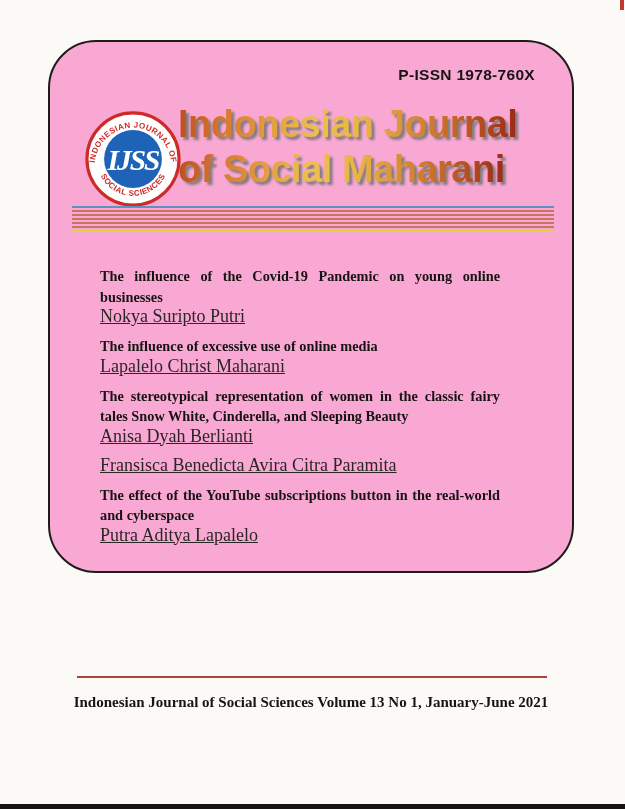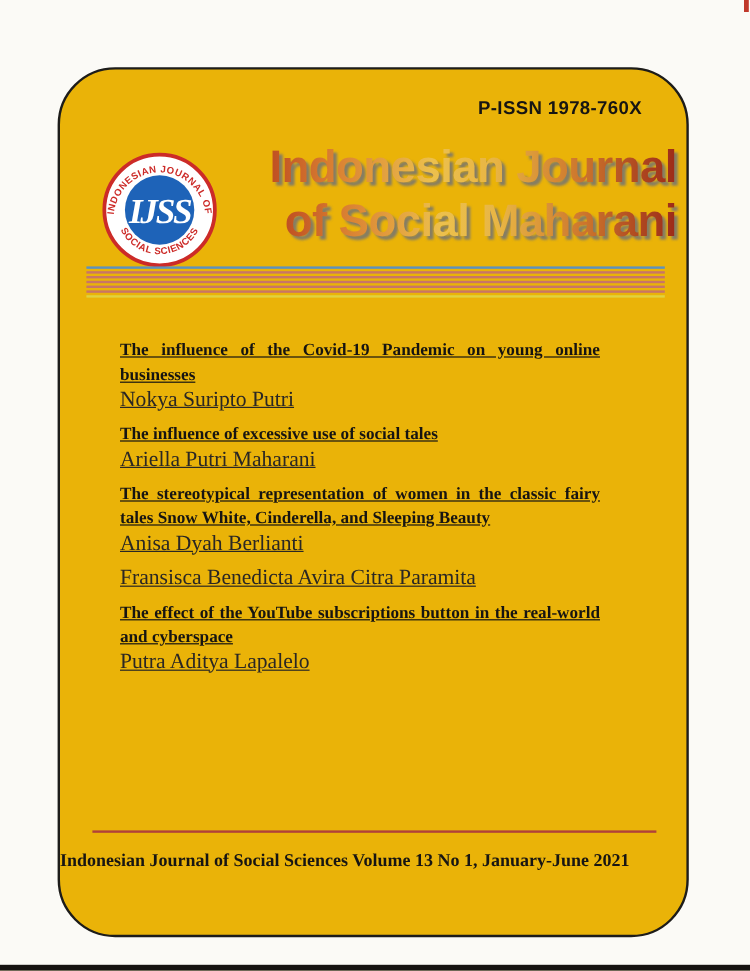--- a/index.html
+++ b/index.html
@@ -2,44 +2,44 @@
 <html><head>
 <meta charset="utf-8">
 <style>
   html,body{margin:0;padding:0;}
   body{
     width:625px;height:809px;position:relative;overflow:hidden;
     background:#fbfaf6;
     font-family:"Liberation Serif", serif;
   }
   .cover-frame{
-    position:absolute;left:48px;top:56px;width:526px;height:725px;
+    position:absolute;left:48px;top:40px;width:526px;height:533px;
     border:2.5px solid #1d1c1a;border-radius:48px;
-    background:#eab308;box-sizing:border-box;
+    background:#f9a8d4;box-sizing:border-box;
   }
   
   .issn-block{
     position:absolute;top:24px;right:37px;text-align:right;
     font-family:"Liberation Sans", sans-serif;font-weight:bold;
     font-size:15.5px;line-height:17px;color:#171513;letter-spacing:.3px;
   }
   
   .logo{position:absolute;left:34px;top:68px;width:98px;height:98px;}
   .logo svg{width:100%;height:100%;}
   .arc-text{
     font-family:"Liberation Sans", sans-serif;font-weight:bold;
     font-size:8.2px;letter-spacing:.45px;fill:#cc2b28;
   }
   .monogram-text{
     font-family:"Liberation Serif", serif;font-style:italic;font-weight:bold;
     font-size:30px;fill:#ffffff;letter-spacing:-2px;
   }
   
   .title-block{
-    position:absolute;left:128px;right:8px;top:60px;text-align:right;
+    position:absolute;left:128px;right:8px;top:60px;text-align:left;
     font-family:"Liberation Sans", sans-serif;font-weight:bold;
     font-size:38px;line-height:45px;letter-spacing:-.5px;
     filter:drop-shadow(3px 3.5px 1px rgba(115,115,115,.85));
   }
   .title-line{
     display:inline-block;
     background:linear-gradient(90deg,#bf4f22 0%,#d97e31 15%,#ecc04d 40%,#e8b544 55%,#cf7a2e 75%,#9c2a18 100%);
     -webkit-background-clip:text;background-clip:text;color:transparent;
   }
   
@@ -47,27 +47,26 @@
   .stripe{height:2px;margin-bottom:2px;}
   .stripe.blue{background:#5d92bf;}
   .stripe.red{background:#c97566;}
   .stripe.yellow{background:#e0d23f;margin-bottom:0;}
   
   .articles{position:absolute;left:50px;top:224px;width:400px;}
   .article{margin-bottom:6px;}
   .article-title{
     font-weight:bold;font-size:14.3px;line-height:20.5px;color:#161412;
     text-align:justify;
-    text-decoration:underline;
   }
   .article-author{font-size:18px;line-height:18px;color:#2a2724;margin-bottom:11px;text-decoration:underline;}
   
   .footer-rule{position:absolute;left:27px;top:634px;width:470px;height:2px;background:#b0413a;}
   .footer-text{
-    position:absolute;left:0;right:0;top:652px;text-align:left;
+    position:absolute;left:0;right:0;top:652px;text-align:center;
     font-weight:bold;font-size:15px;color:#171513;
   }
   
   .scan-strip-bottom{position:absolute;left:0;bottom:0;width:625px;height:5px;background:#161311;}
   .scan-speck{position:absolute;right:1px;top:0;width:4px;height:10px;background:#c0392b;}
 </style>
 </head>
 <body>
 
 <div>
@@ -108,22 +107,22 @@
       <div class="stripe red"></div>
       <div class="stripe yellow"></div>
     </div>
 
     <div class="articles">
       <div class="article">
         <div class="article-title">The influence of the Covid-19 Pandemic on young online businesses</div>
         <div class="article-author">Nokya Suripto Putri</div>
       </div>
       <div class="article">
-        <div class="article-title">The influence of excessive use of social tales</div>
-        <div class="article-author">Ariella Putri Maharani</div>
+        <div class="article-title">The influence of excessive use of online media</div>
+        <div class="article-author">Lapalelo Christ Maharani</div>
       </div>
       <div class="article">
         <div class="article-title">The stereotypical representation of women in the classic fairy tales Snow White, Cinderella, and Sleeping Beauty</div>
         <div class="article-author">Anisa Dyah Berlianti</div>
       </div>
       <div class="article">
         <div class="article-author">Fransisca Benedicta Avira Citra Paramita</div>
       </div>
       <div class="article">
         <div class="article-title">The effect of the YouTube subscriptions button in the real-world and cyberspace</div>

